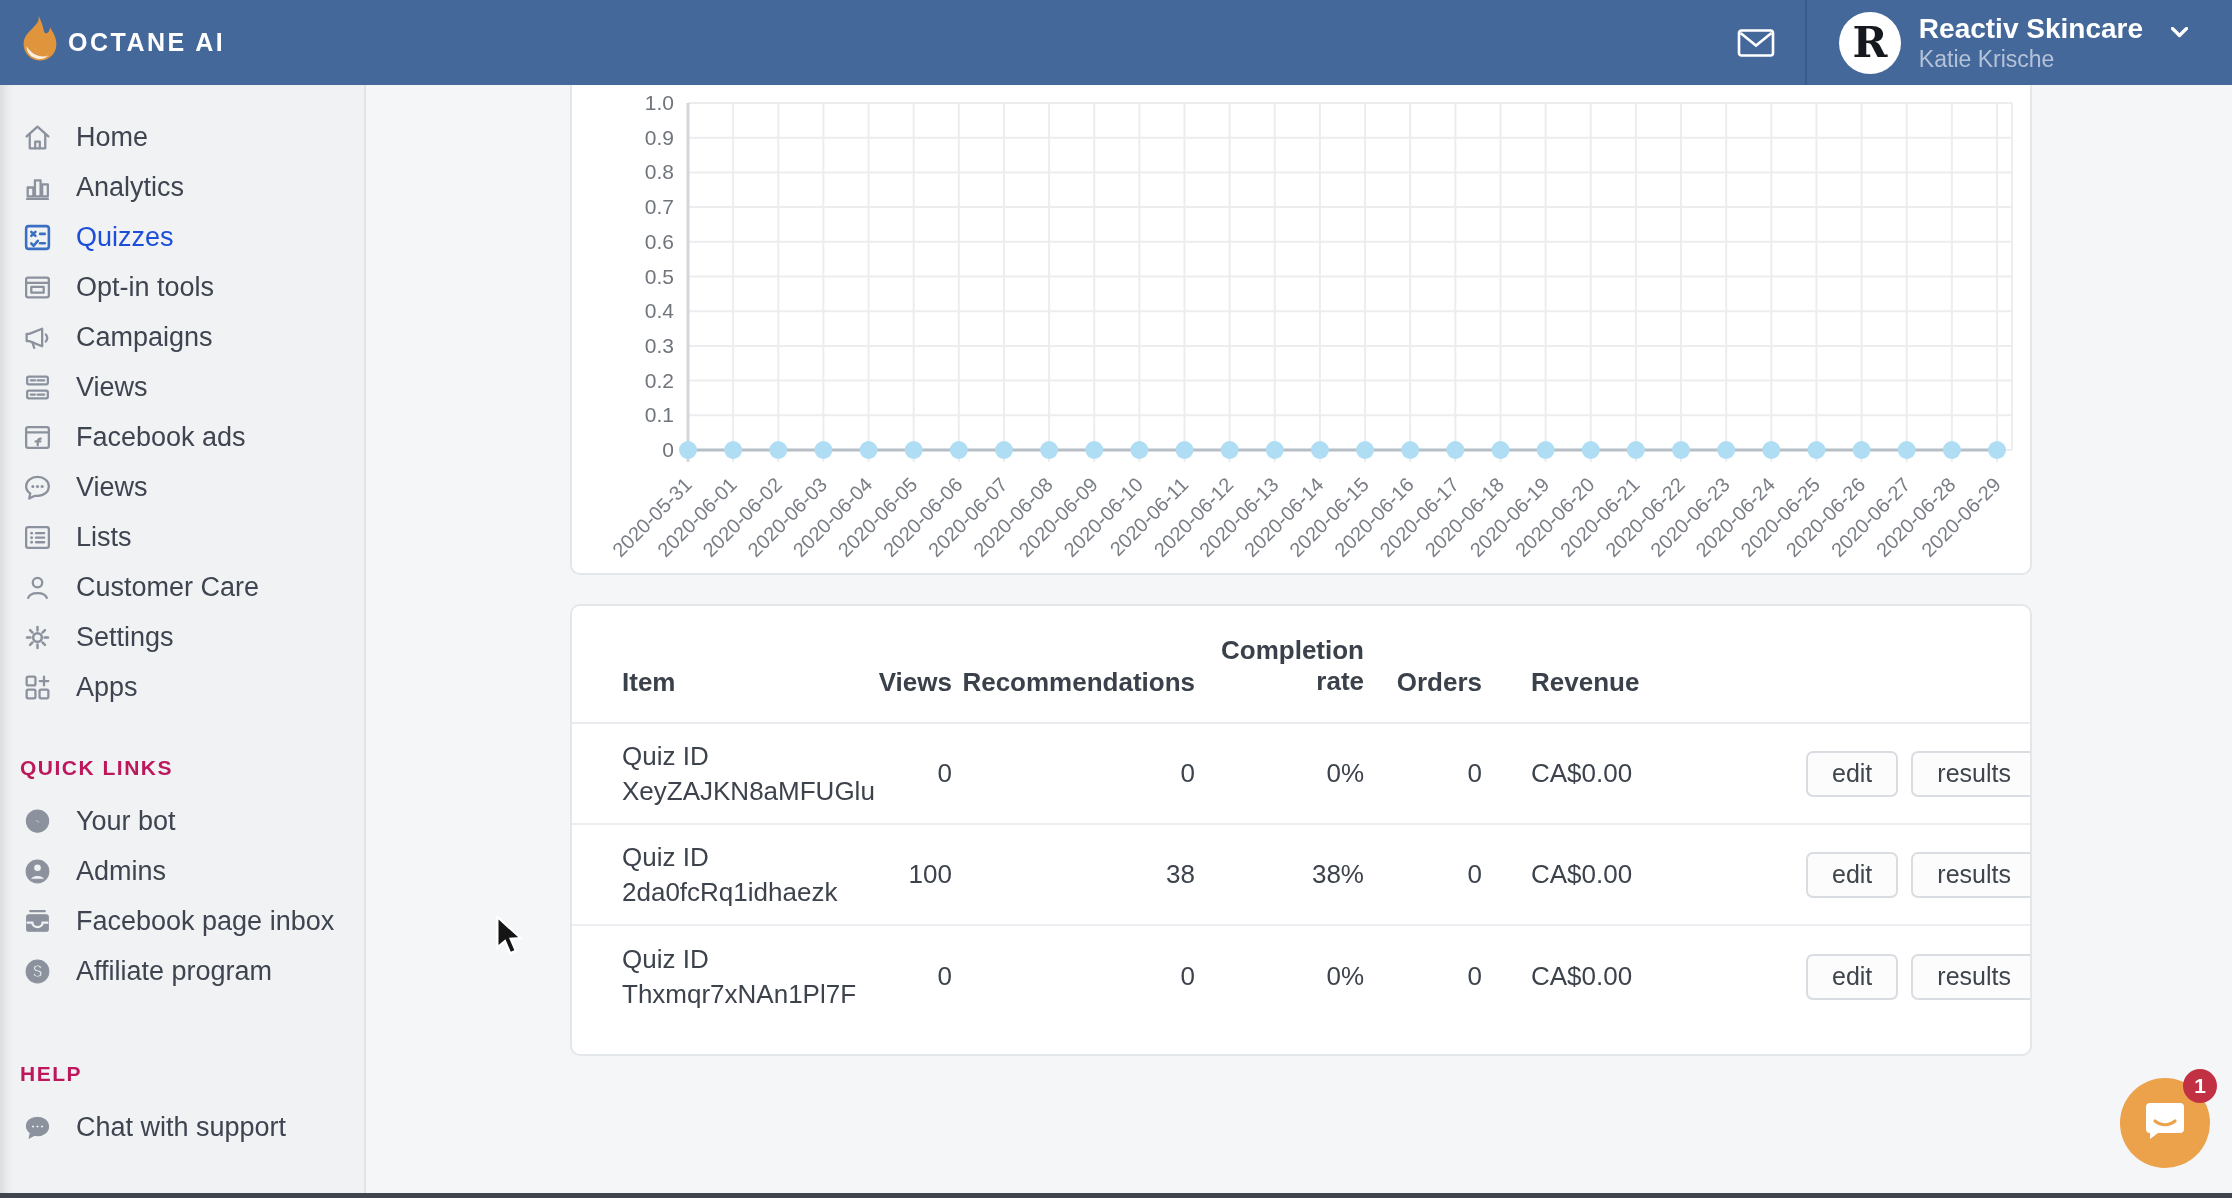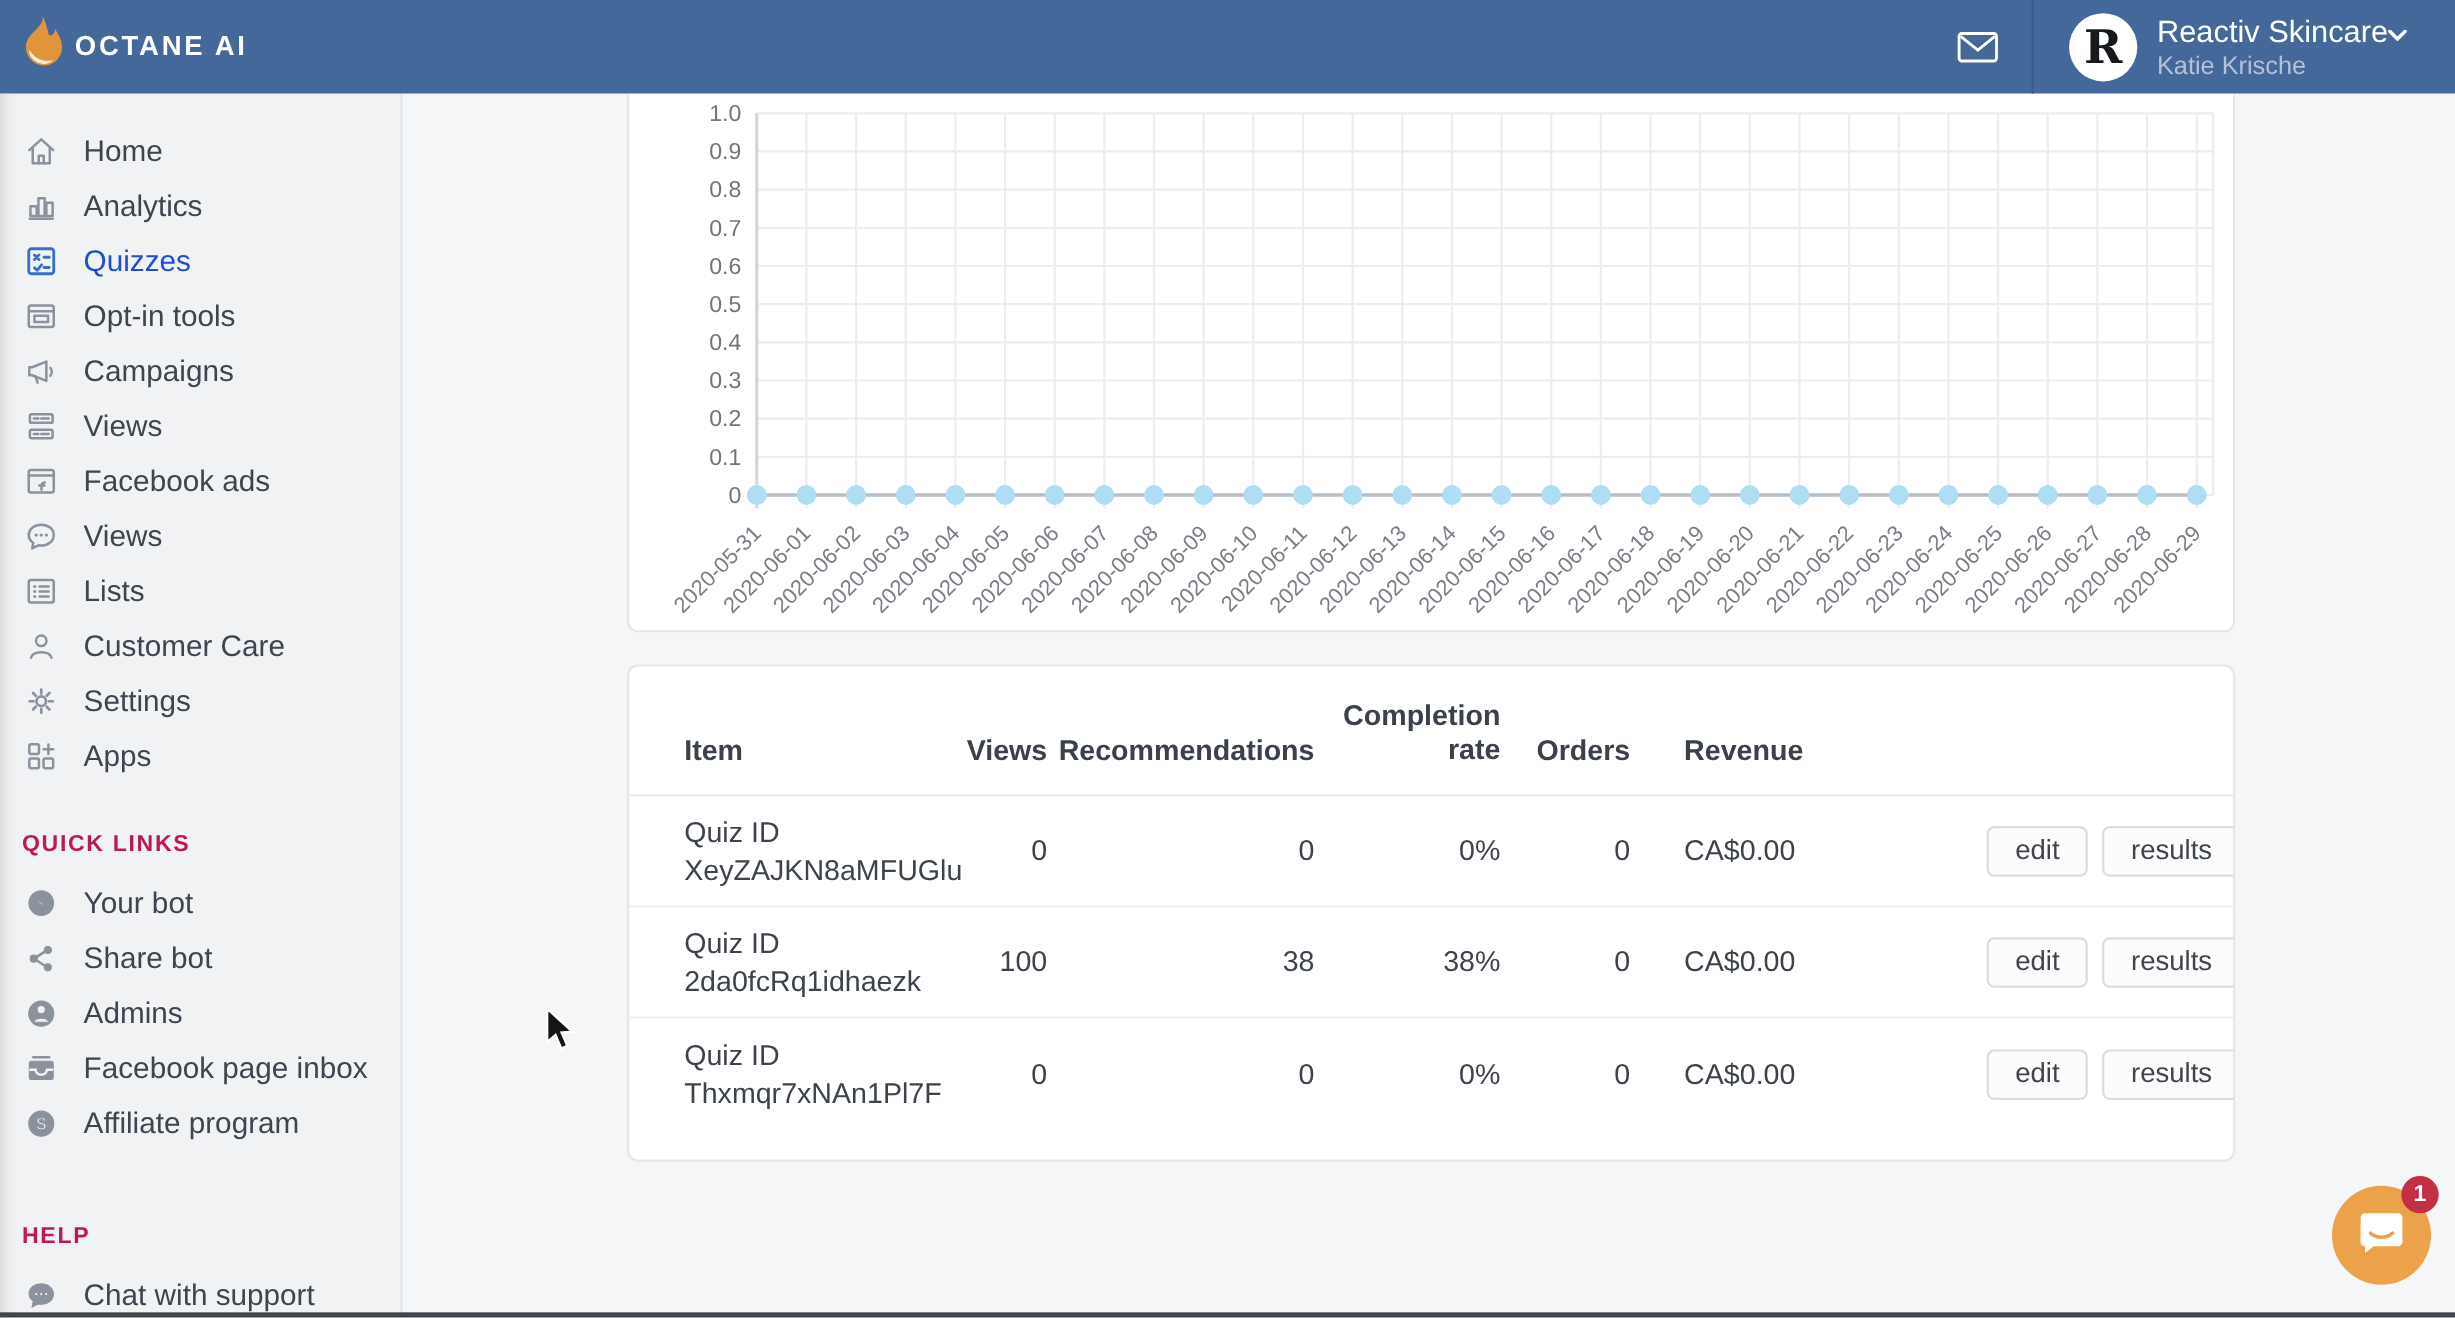--- a/index.html
+++ b/index.html
@@ -10,21 +10,21 @@
   .navbar{position:absolute;top:0;left:0;right:0;height:85px;background:#45689a;display:flex;align-items:center;z-index:6;}
   .brand{display:flex;align-items:center;gap:8px;margin-left:14px;}
   .brand-text{color:#fff;font-weight:bold;font-size:25px;letter-spacing:2.5px;}
   .nav-right{margin-left:auto;display:flex;align-items:center;height:100%;}
   .nav-mail{margin-right:30px;display:flex;align-items:center;cursor:pointer;}
   .nav-divider{width:2px;height:100%;background:#3b5c8b;}
   .avatar{width:62px;height:62px;border-radius:50%;background:#fff;color:#15181d;
           font-family:"DejaVu Serif",serif;font-weight:bold;font-size:42px;
           display:flex;align-items:center;justify-content:center;margin:0 18px 0 32px;}
   .account{padding-right:44px;cursor:pointer;}
-  .account-name{color:#fff;font-size:28px;font-weight:normal;display:flex;align-items:center;gap:0;line-height:1;}
+  .account-name{color:#fff;font-size:28px;font-weight:bold;display:flex;align-items:center;gap:28px;line-height:1;}
   .account-user{color:#b4c2d8;font-size:23px;margin-top:5px;line-height:1;}
 
   
   .sidebar{position:absolute;top:85px;left:0;width:366px;bottom:0;background:#f1f2f4;
            border-right:2px solid #e2e4e8;box-sizing:border-box;
            box-shadow:inset 12px 0 14px -10px rgba(0,0,0,.14);overflow:hidden;}
   .side-list{list-style:none;margin:0;padding:27px 0 0 0;}
   .side-list.tight{padding-top:0;}
   .side-item{height:50px;display:flex;align-items:center;padding-left:20px;gap:22px;
              font-size:27px;color:#3e4450;cursor:pointer;white-space:nowrap;}
@@ -242,31 +242,20 @@
     <div class="side-section">QUICK LINKS</div>
     <ul class="side-list tight">
       <li class="side-item">
         <span class="ic">
           <svg width="31" height="31" viewBox="0 0 30 30">
             <circle cx="15" cy="14.6" r="10.8" fill="#8b929d"></circle>
             <path d="M8.6 17.6 l4.9-5.2 2.7 2.5 4.8-3.6 -4.9 5.4 -2.7-2.5 z" fill="#f1f2f4"></path>
           </svg>
         </span>
         <span>Your bot</span>
-      </li>
-      <li class="side-item">
-        <span class="ic">
-          <svg width="31" height="31" viewBox="0 0 30 30">
-            <circle cx="20.8" cy="7.4" r="3.1" fill="#8b929d"></circle>
-              <circle cx="8.4" cy="15" r="3.1" fill="#8b929d"></circle>
-              <circle cx="20.8" cy="22.6" r="3.1" fill="#8b929d"></circle>
-            <path d="M11 13.4 l7.2-4.6 M11 16.6 l7.2 4.6" stroke="#8b929d" stroke-width="2.2" fill="none"></path>
-          </svg>
-        </span>
-        <span>Share bot</span>
       </li>
       <li class="side-item">
         <span class="ic">
           <svg width="31" height="31" viewBox="0 0 30 30">
             <circle cx="15" cy="15" r="11" fill="#8b929d"></circle>
             <circle cx="15" cy="11.4" r="3.7" fill="#f1f2f4"></circle>
             <path d="M7.8 22.6 a7.6 5.4 0 0 1 14.4 0 z" fill="#f1f2f4"></path>
           </svg>
         </span>
         <span>Admins</span>

